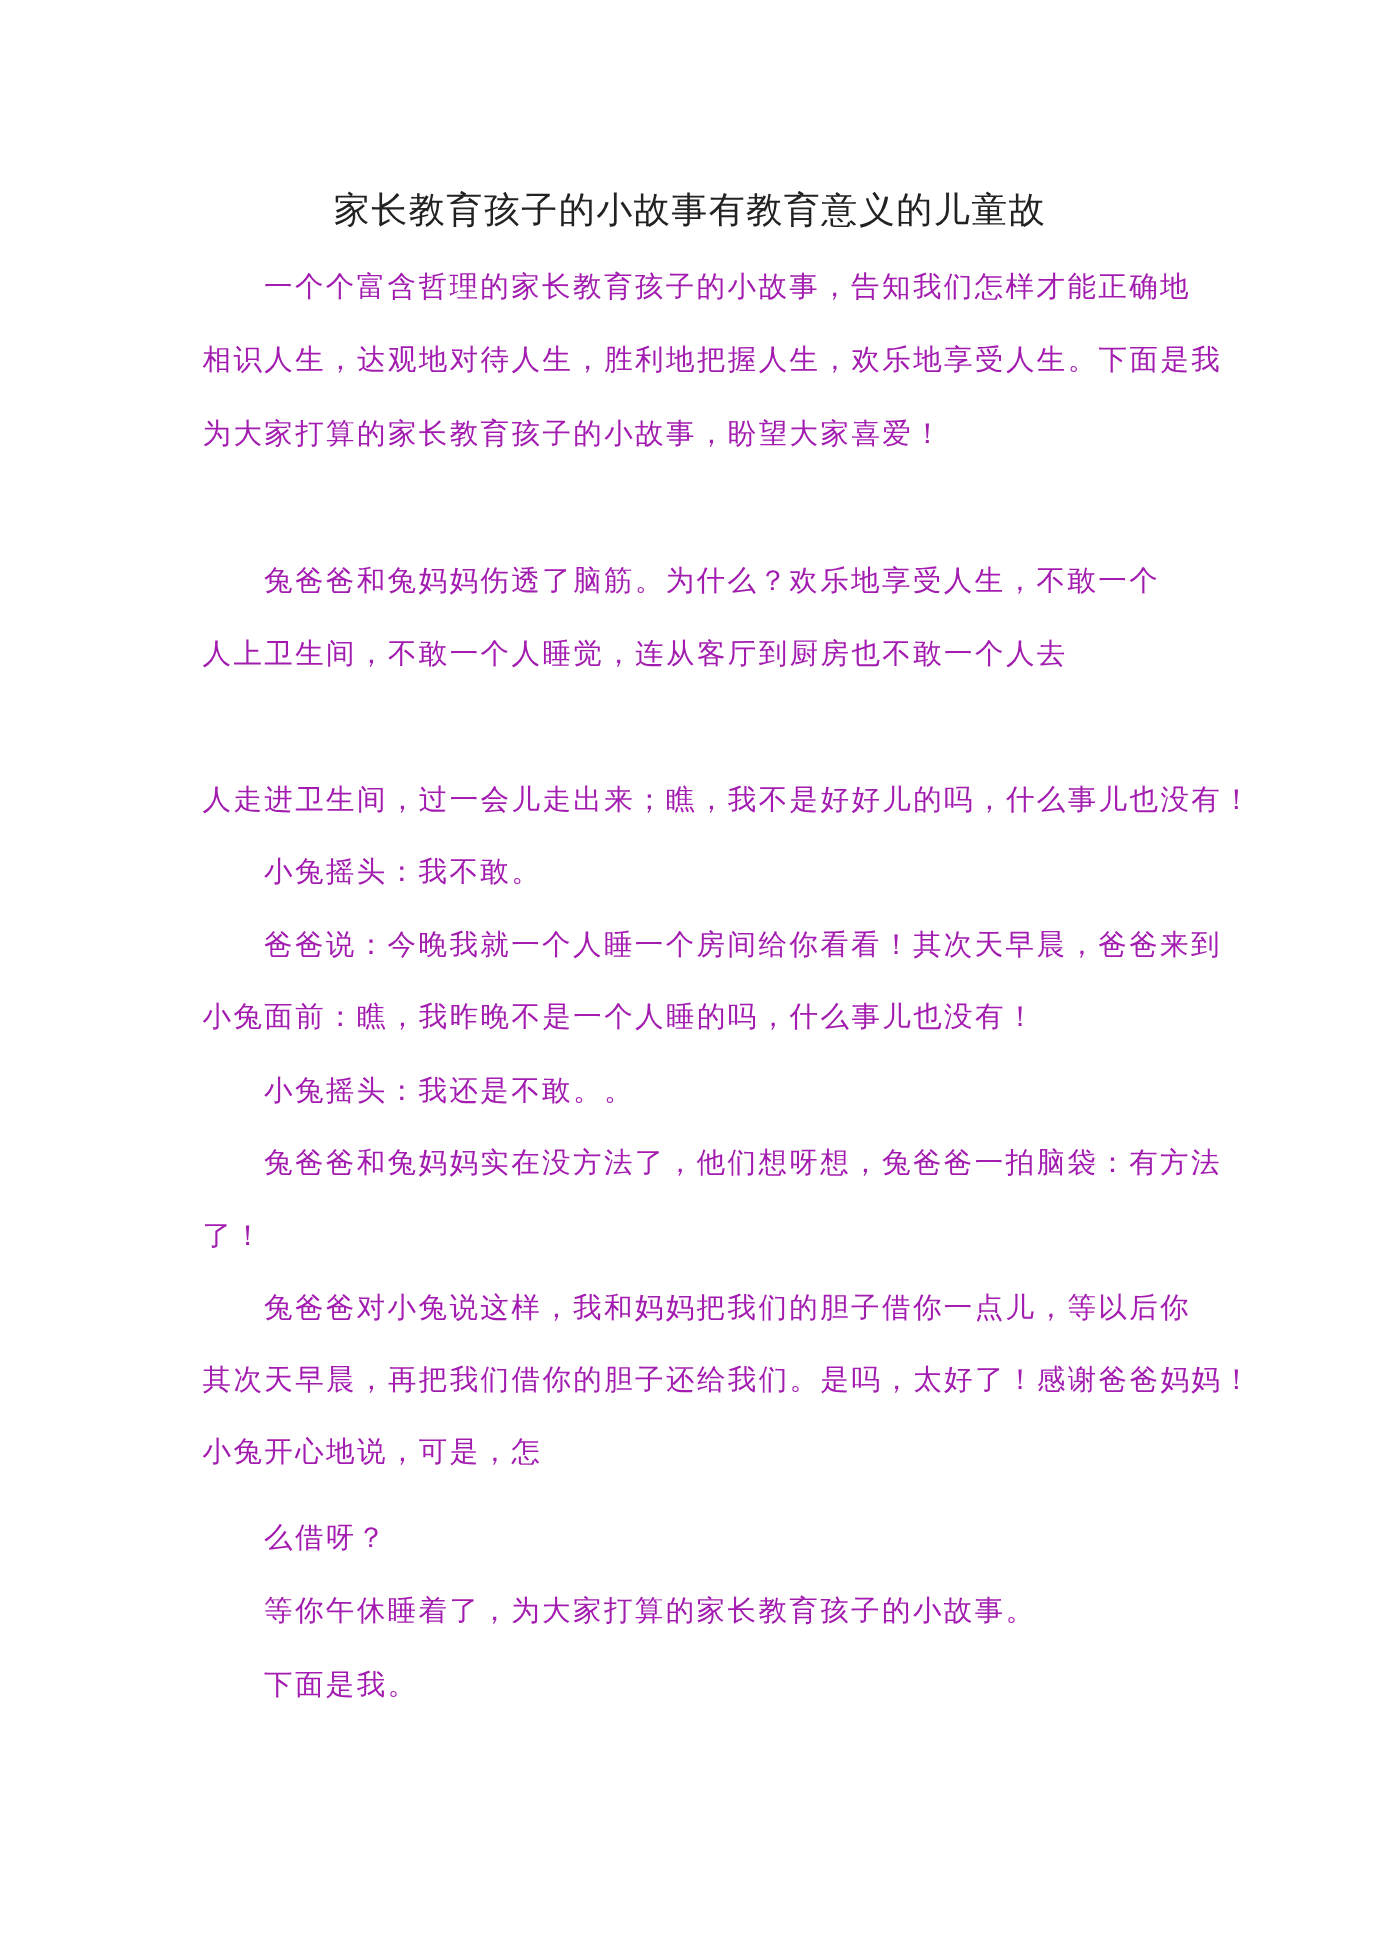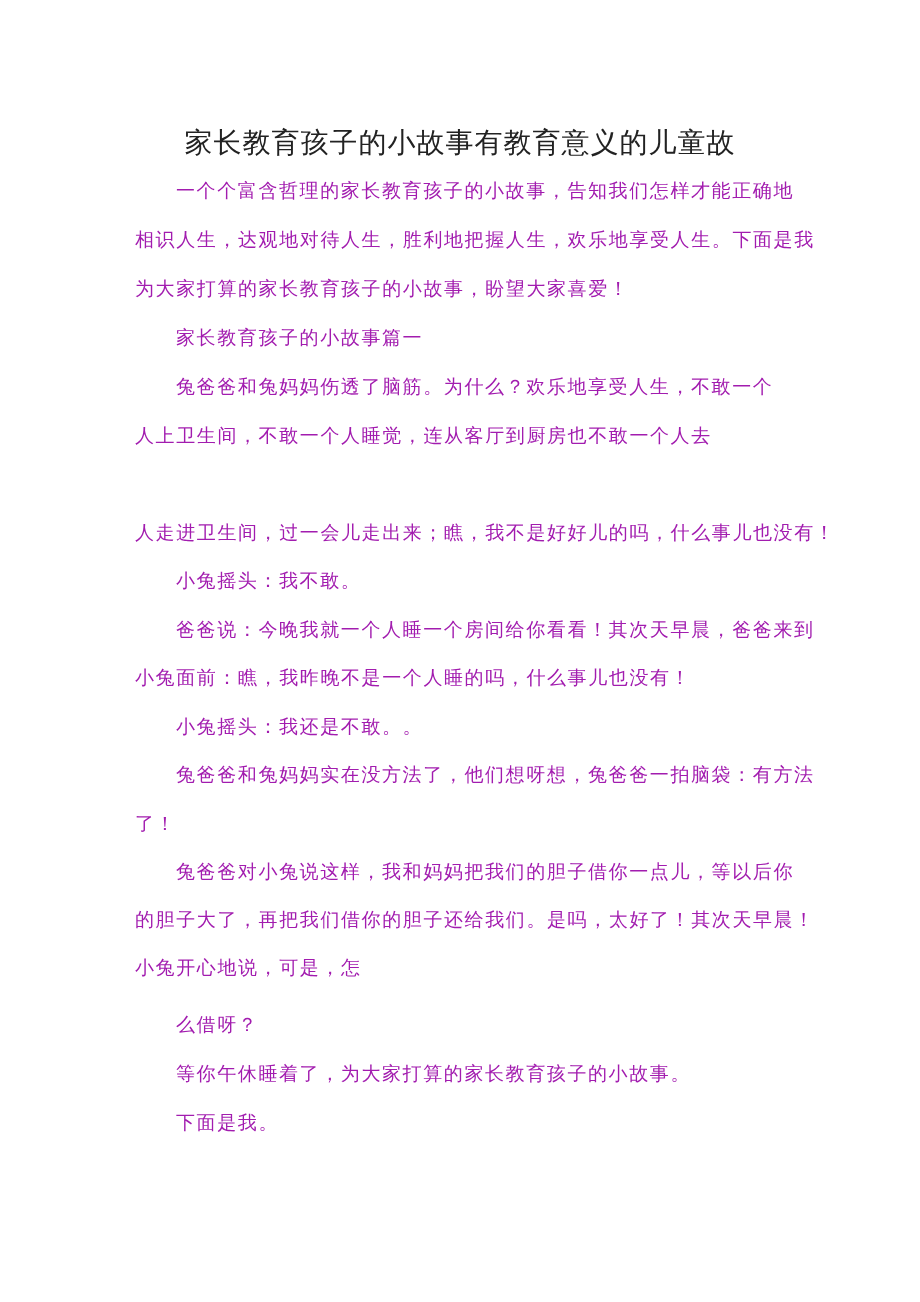--- a/index.html
+++ b/index.html
@@ -1,42 +1,41 @@
 <!DOCTYPE html>
 <html><head>
 <meta charset="utf-8">
 <style>
   html, body { margin: 0; padding: 0; background: #ffffff; }
   body { width: 920px; height: 1302px; position: relative; overflow: hidden;
          font-family: "DejaVu Serif", "Liberation Serif", serif; color: #1a1a1a; }
   .page { position: absolute; left: 0; top: 0; width: 920px; height: 1302px; background: #fff; }
   .title { position: absolute; left: 0; width: 920px; top: 124px; text-align: center;
-           font-size: 28px; letter-spacing: 1px; color: #222; white-space: nowrap; }
+           font-size: 24px; letter-spacing: 1px; color: #222; white-space: nowrap; }
   .line { position: absolute; font-size: 19px; white-space: nowrap; color: #a21caf; letter-spacing: 1.6px; }
   .indent { left: 176px; }
   .flush { left: 135px; }
 </style>
 </head>
 <body>
 
 <div class="page">
   <div class="title">家长教育孩子的小故事有教育意义的儿童故</div>
 
   <div class="line indent" style="top:178px">一个个富含哲理的家长教育孩子的小故事，告知我们怎样才能正确地</div>
   <div class="line flush" style="top:227px">相识人生，达观地对待人生，胜利地把握人生，欢乐地享受人生。下面是我</div>
   <div class="line flush" style="top:276px">为大家打算的家长教育孩子的小故事，盼望大家喜爱！</div>
-  <div class="line indent" style="top:325px">家长教育孩子的小故事篇一</div>
   <div class="line indent" style="top:374px">兔爸爸和兔妈妈伤透了脑筋。为什么？欢乐地享受人生，不敢一个</div>
   <div class="line flush" style="top:423px">人上卫生间，不敢一个人睡觉，连从客厅到厨房也不敢一个人去</div>
   <div class="line flush" style="top:520px">人走进卫生间，过一会儿走出来；瞧，我不是好好儿的吗，什么事儿也没有！</div>
   <div class="line indent" style="top:568px">小兔摇头：我不敢。</div>
   <div class="line indent" style="top:617px">爸爸说：今晚我就一个人睡一个房间给你看看！其次天早晨，爸爸来到</div>
   <div class="line flush" style="top:665px">小兔面前：瞧，我昨晚不是一个人睡的吗，什么事儿也没有！</div>
   <div class="line indent" style="top:762px">兔爸爸和兔妈妈实在没方法了，他们想呀想，兔爸爸一拍脑袋：有方法</div>
   <div class="line indent" style="top:714px">小兔摇头：我还是不敢。。</div>
   <div class="line flush" style="top:811px">了！</div>
   <div class="line indent" style="top:859px">兔爸爸对小兔说这样，我和妈妈把我们的胆子借你一点儿，等以后你</div>
-  <div class="line flush" style="top:907px">的胆子大了，再把我们借你的胆子还给我们。是吗，太好了！其次天早晨！</div>
+  <div class="line flush" style="top:907px">其次天早晨，再把我们借你的胆子还给我们。是吗，太好了！感谢爸爸妈妈！</div>
   <div class="line flush" style="top:955px">小兔开心地说，可是，怎</div>
   <div class="line indent" style="top:1012px">么借呀？</div>
   <div class="line indent" style="top:1061px">等你午休睡着了，为大家打算的家长教育孩子的小故事。</div>
   <div class="line indent" style="top:1110px">下面是我。</div>
 </div>
 
 </body></html>

